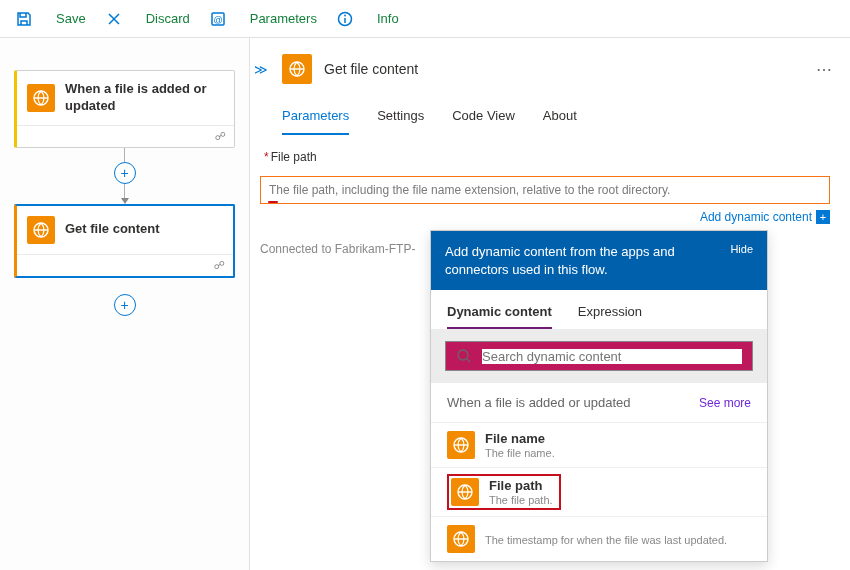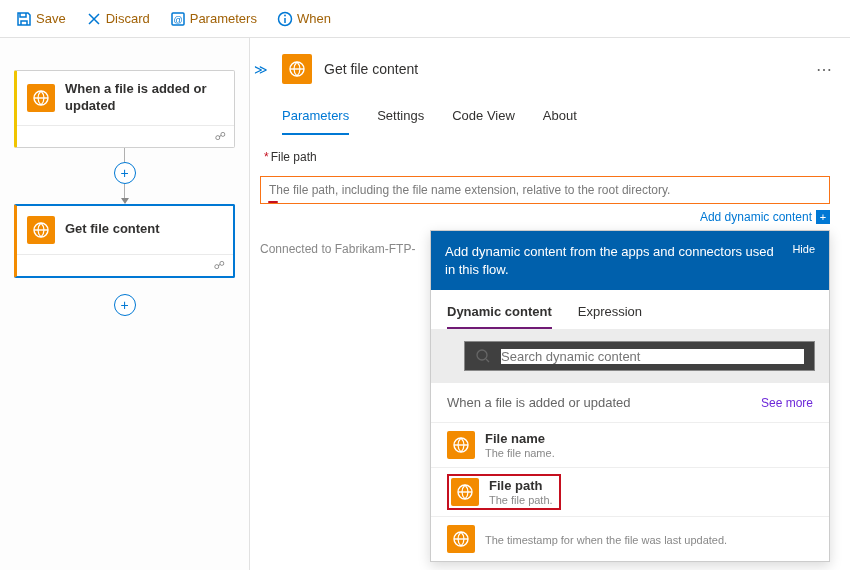--- a/index.html
+++ b/index.html
@@ -1,20 +1,20 @@
 <!DOCTYPE html>
 <html><head>
 <meta charset="utf-8">
 <style>
   * { box-sizing: border-box; margin: 0; padding: 0; font-family: "Segoe UI", Arial, sans-serif; }
   body { width: 850px; height: 570px; background: #fff; font-size: 13px; color: #323130; overflow: hidden; }
 
   
   .toolbar { height: 38px; border-bottom: 1px solid #e1e1e1; display: flex; align-items: center; padding: 0 8px; gap: 4px; }
-  .toolbar .btn { display: flex; align-items: center; gap: 4px; padding: 4px 8px; cursor: pointer; color: #a16207; font-size: 13px; justify-content: center; }
+  .toolbar .btn { display: flex; align-items: center; gap: 24px; padding: 4px 8px; cursor: pointer; color: #15803d; font-size: 13px; justify-content: center; }
   .toolbar .btn svg { width: 16px; height: 16px; }
   .toolbar .btn .blue { stroke: #0078d4; fill: none; stroke-width: 1.5; }
   .toolbar .btn .bluefill { fill: #0078d4; }
 
   .main { display: flex; height: calc(100% - 38px); }
 
   
   .designer { width: 250px; border-right: 1px solid #e1e1e1; padding: 32px 14px 0; position: relative; background: #fdfdfd; }
   .node { background: #fff; border: 1px solid #d0d0d0; border-radius: 2px; position: relative; }
   .node .head { display: flex; align-items: center; padding: 10px 10px; gap: 10px; }
@@ -41,29 +41,29 @@
   .field-label { font-size: 12px; margin-left: 4px; margin-bottom: 12px; }
   .field-label .req { color: #c50f1f; margin-right: 2px; }
   .field-input { width: 100%; border: 1px solid #f97316; padding: 6px 8px; font-size: 12px; color: #666; font-style: normal; }
   .field-input::placeholder { color: #7a7a7a; }
   .input-underline { height:2px; width:10px; background:#c50f1f; position:relative; top:-3px; left:8px; border-radius:2px;}
   .dyn-link { display:flex; justify-content:flex-end; align-items:center; gap:4px; color:#0078d4; font-size:12px; margin-top:4px; cursor:pointer;}
   .dyn-link .plusbox{ width:14px;height:14px;background:#0078d4;color:#fff;display:flex;align-items:center;justify-content:center;font-size:11px;}
   .connected { color:#888; font-size:12px; margin-top:18px; }
 
   
-  .popup { position:absolute; left:180px; top:192px; width:400px; border:1px solid #ccc; background:#fff; box-shadow:0 4px 12px rgba(0,0,0,.15);}
+  .popup { position:absolute; left:180px; top:192px; width:338px; border:1px solid #ccc; background:#fff; box-shadow:0 4px 12px rgba(0,0,0,.15);}
   .popup-head { background:#0060ac; color:#fff; padding:12px 14px; display:flex; justify-content:space-between; align-items:flex-start; gap:12px;}
   .popup-head .msg{ font-size:13px; line-height:1.35; flex:1;}
   .popup-head .hide{ font-size:11px; cursor:pointer; }
   .popup-tabs { display:flex; gap:26px; padding:10px 16px 0; }
   .popup-tabs .ptab { padding:4px 0 8px; font-size:13px; cursor:pointer; }
   .popup-tabs .ptab.active{ font-weight:600; border-bottom:2px solid #701a75;}
   .search-wrap{ background:#ececec; padding:12px 14px;}
-  .search-box{ background:#404040; border:1px solid #888; display:flex; align-items:center; padding:6px 10px; gap:10px;margin-left:19px;}
+  .search-box{ background:#be185d; border:1px solid #888; display:flex; align-items:center; padding:6px 10px; gap:10px;}
   .search-box input{ border:none; outline:none; flex:1; font-size:13px; color:#666;}
   .group-head{ display:flex; justify-content:space-between; align-items:center; padding:12px 16px; color:#666; font-size:13px;}
   .group-head .more{ color:#6d28d9; font-size:12px; cursor:pointer;}
   .item{ display:flex; align-items:center; gap:10px; padding:8px 16px; border-top:1px solid #eee; cursor:pointer;}
   .item .iconbox{ width:28px;height:28px;background:#f38b00;border-radius:2px;display:flex;align-items:center;justify-content:center;flex-shrink:0;}
   .item .texts .t1{ font-size:13px; font-weight:600; color:#323130;}
   .item .texts .t2{ font-size:11px; color:#888; margin-top:1px;}
 
   .ftp-icon{ width:18px;height:18px; }
   .ftp-icon circle{ fill:none; stroke:#fff; stroke-width:1.4;}
@@ -91,21 +91,21 @@
         <text x="8" y="12" text-anchor="middle" font-size="9" fill="#0078d4" font-family="monospace">@</text>
       </svg>
     <span>Parameters</span>
   </div>
   <div class="btn">
     <svg viewBox="0 0 16 16">
         <circle class="blue" cx="8" cy="8" r="6.5"></circle>
         <line class="blue" x1="8" y1="7" x2="8" y2="12"></line>
         <circle class="bluefill" cx="8" cy="4.5" r="0.9"></circle>
       </svg>
-    <span>When</span>
+    <span>Info</span>
   </div>
 </div>
 
 <div class="main">
 
   <div class="designer">
     <div class="node trigger">
       <div class="head">
         <div class="iconbox">
           <svg class="ftp-icon" viewBox="0 0 18 18">

